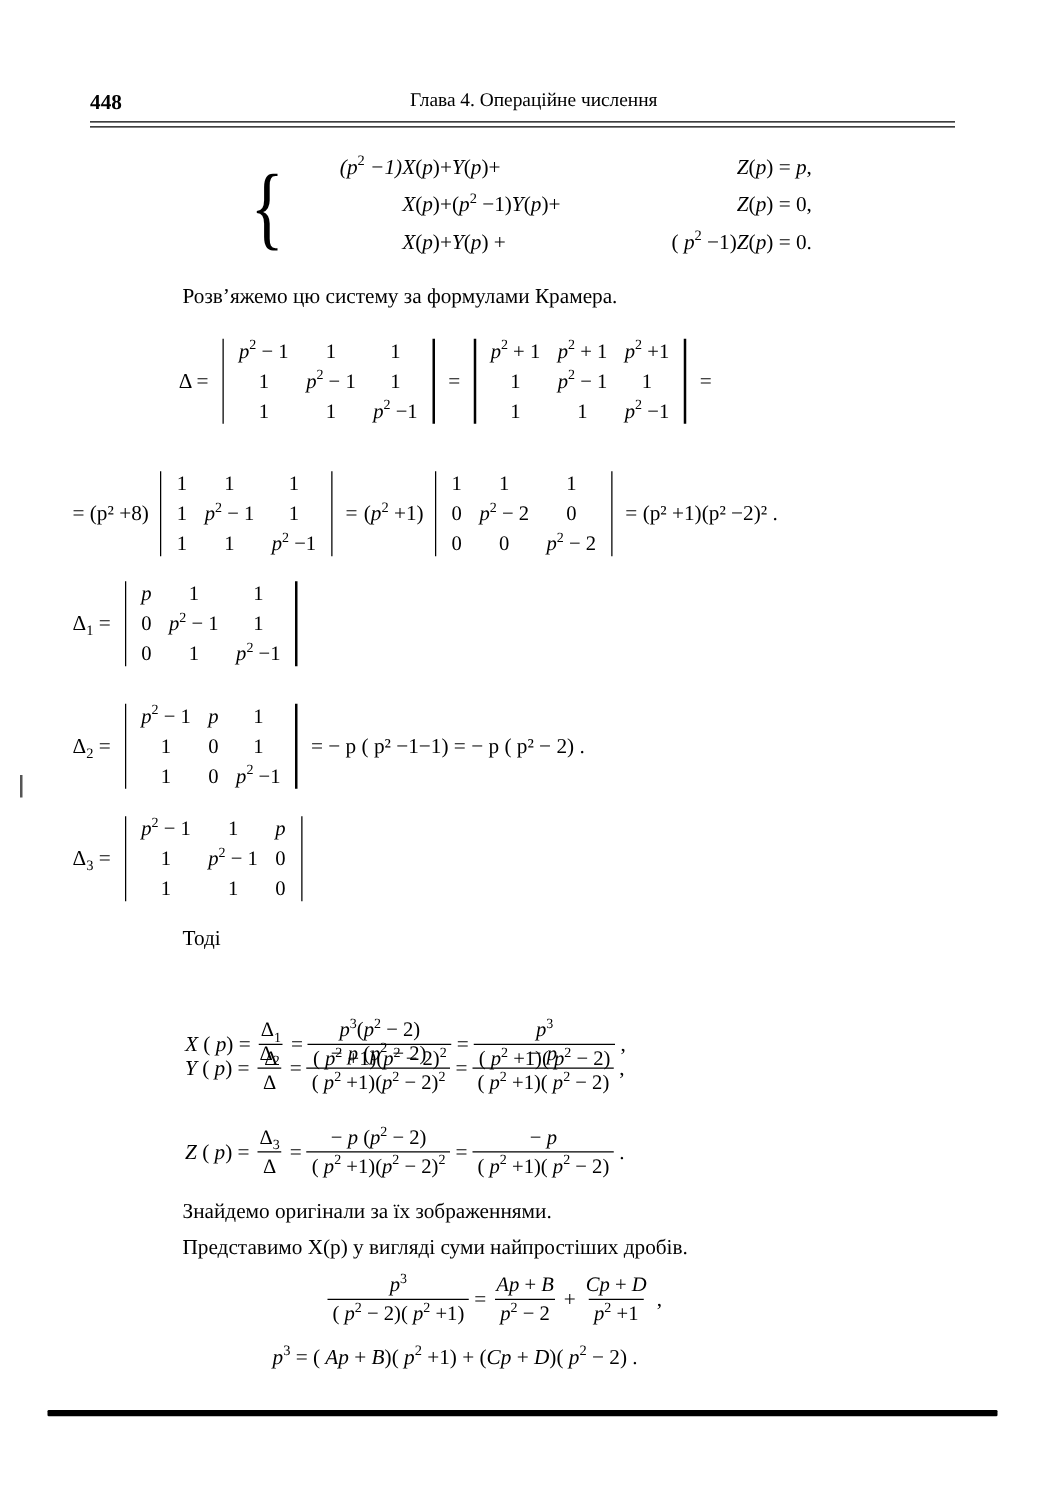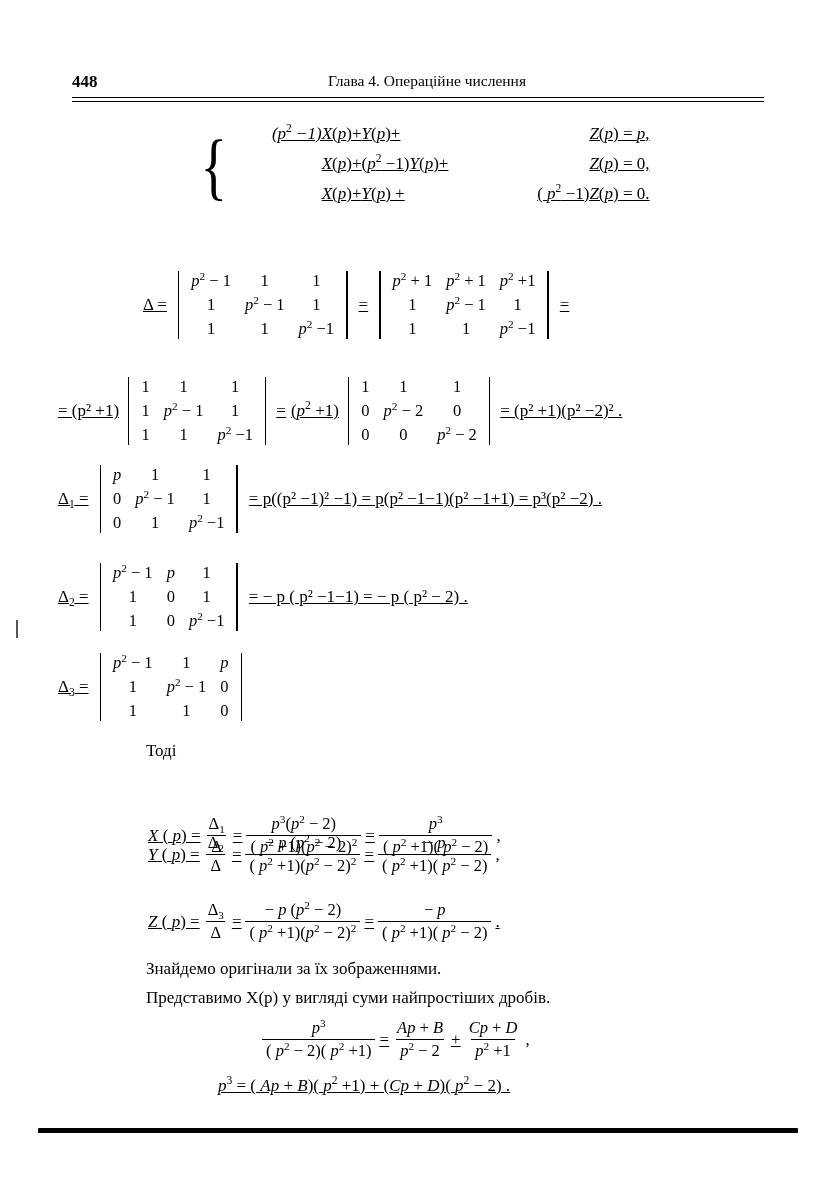--- a/index.html
+++ b/index.html
@@ -70,21 +70,21 @@
   .edge-tick {
     position: absolute;
     left: 16px;
     top: 620px;
     width: 2px;
     height: 18px;
     background: #555;
   }
 
   
-  .m { font-family: "Liberation Serif", serif; text-decoration: underline; }
+  .m { font-family: "Liberation Serif", serif; }
   i, .it { font-style: italic; }
   sup {
     font-size: 0.68em;
     vertical-align: super;
     line-height: 0;
   }
   sub {
     font-size: 0.68em;
     vertical-align: sub;
     line-height: 0;
@@ -196,20 +196,21 @@
         <span class="c3 m"><i>Z</i>(<i>p</i>) = 0,</span>
       </div>
       <div class="eqrow">
         <span class="c1 m"><i>X</i>(<i>p</i>)+</span>
         <span class="c2 m"><i>Y</i>(<i>p</i>) +</span>
         <span class="c3 m">( <i>p</i><sup>2</sup> −1)<i>Z</i>(<i>p</i>) = 0.</span>
       </div>
     </div>
   </div>
 
+  <div class="para" style="left:146px; top:227px;">Розв’яжемо цю систему за формулами Крамера.</div>
 
   <div class="blk" style="left:143px; top:262px;">
     <span class="inline" style="height:86px;">
       <span class="m" style="margin-right:6px;">Δ =</span>
       <span class="det">
         <span class="bar"></span>
         <span class="mtx" style="grid-template-columns:repeat(3,auto);">
           <span><i>p</i><sup>2</sup> − 1</span>
             <span>1</span>
             <span>1</span>
@@ -237,21 +238,21 @@
             <span><i>p</i><sup>2</sup> −1</span>
         </span>
         <span class="bar"></span>
       </span>
       <span class="m" style="margin-left:6px;">=</span>
     </span>
   </div>
 
   <div class="blk" style="left:58px; top:372px;">
     <span class="inline" style="height:78px;">
-      <span class="m" style="margin-right:4px;">= (p² +1)</span>
+      <span class="m" style="margin-right:4px;">= (p² +8)</span>
       <span class="det">
         <span class="bar"></span>
         <span class="mtx" style="grid-template-columns:repeat(3,auto);">
           <span>1</span>
             <span>1</span>
             <span>1</span>
           <span>1</span>
             <span><i>p</i><sup>2</sup> − 1</span>
             <span>1</span>
           <span>1</span>
@@ -292,21 +293,20 @@
             <span>1</span>
           <span>0</span>
             <span><i>p</i><sup>2</sup> − 1</span>
             <span>1</span>
           <span>0</span>
             <span>1</span>
             <span><i>p</i><sup>2</sup> −1</span>
         </span>
         <span class="bar"></span>
       </span>
-      <span class="m" style="margin-left:6px;">= p((p² −1)² −1) = p(p² −1−1)(p² −1+1) = p³(p² −2) .</span>
     </span>
   </div>
 
   <div class="blk" style="left:58px; top:560px;">
     <span class="inline" style="height:74px;">
       <span class="m" style="margin-right:6px;">Δ<sub>2</sub> =</span>
       <span class="det">
         <span class="bar"></span>
         <span class="mtx" style="grid-template-columns:repeat(3,auto);">
           <span><i>p</i><sup>2</sup> − 1</span>

